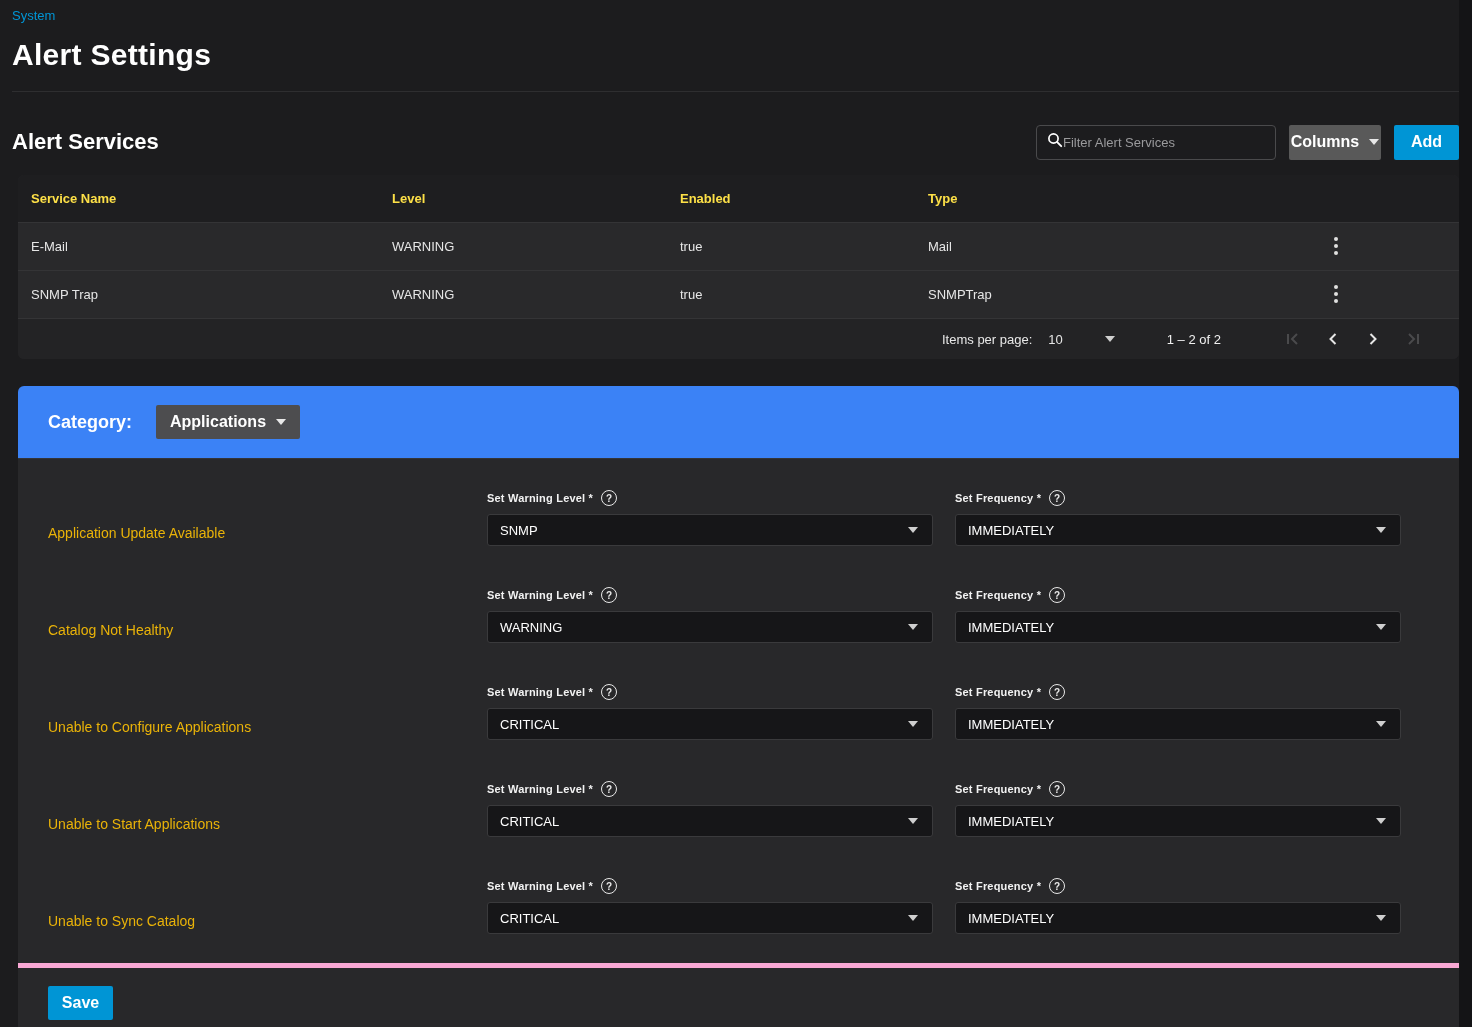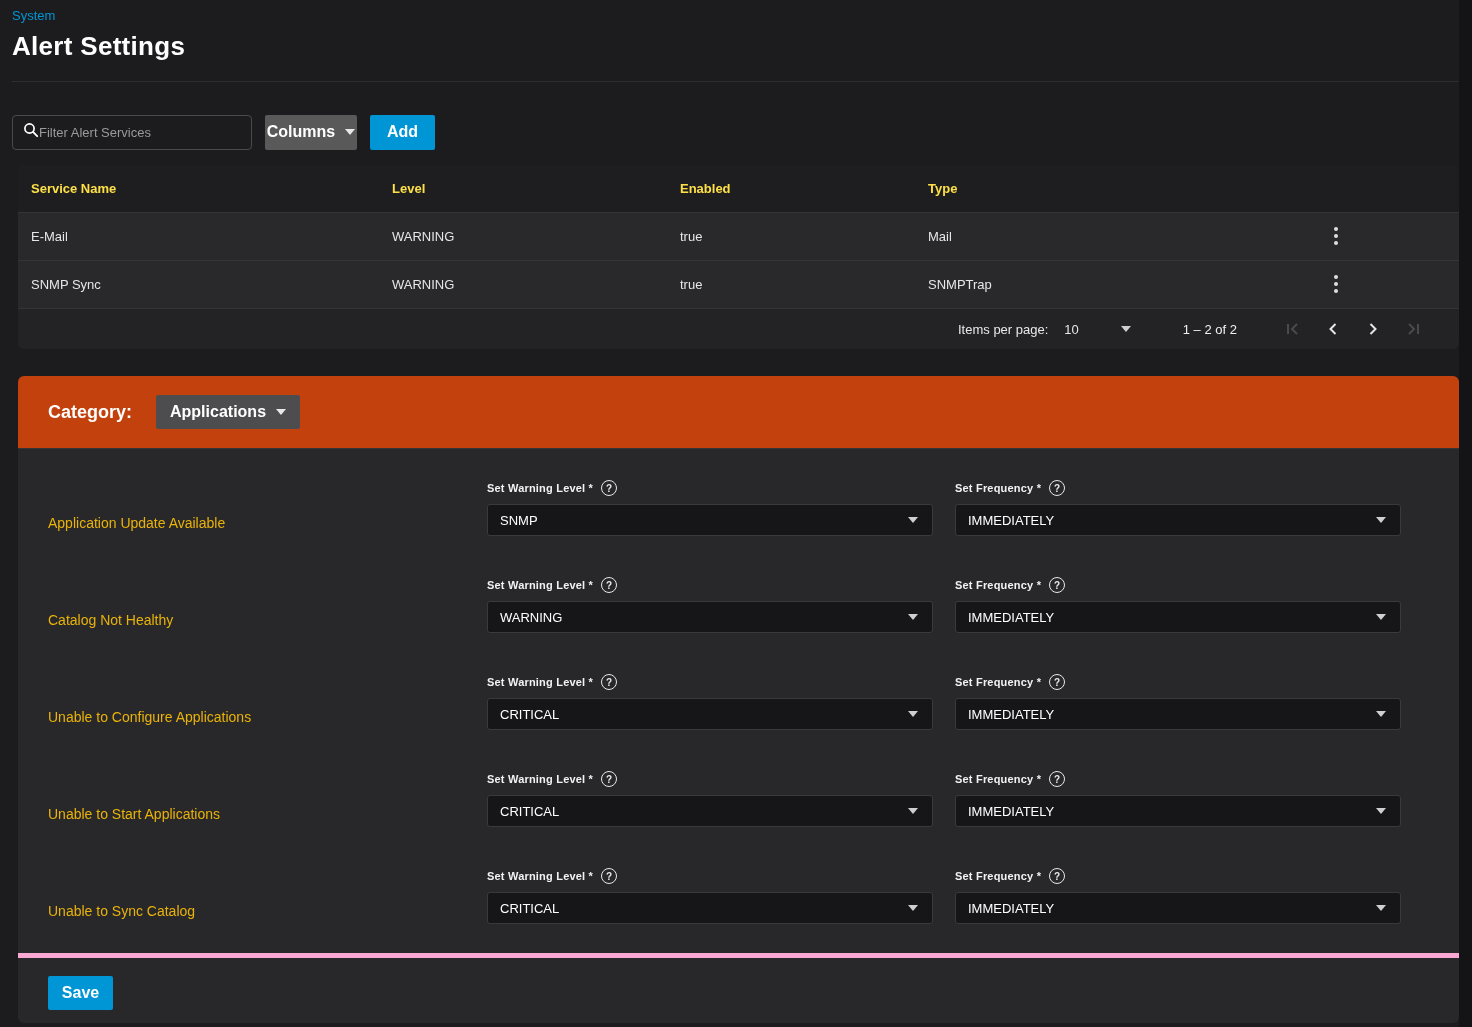--- a/index.html
+++ b/index.html
@@ -12,21 +12,21 @@
     overflow: hidden;
   }
   .content { width: 1459px; position: relative; }
 
   
   .topbar { padding: 6px 12px 0 12px; }
   .breadcrumb {
     color: #0095d5; font-size: 13px; text-decoration: none; display: inline-block;
     cursor: pointer;
   }
-  .page-title { font-size: 26px; font-weight: 700; margin-top: 7px; letter-spacing: 0.3px; }
+  .page-title { font-size: 30px; font-weight: 700; margin-top: 14px; letter-spacing: 0.3px; }
   .top-divider { border-bottom: 1px solid #2e2e30; margin: 19px 0 0 12px; width: 1447px; }
 
   
   .section-header {
     display: flex; align-items: center;
     margin: 32px 0 0 12px; width: 1447px; height: 36px;
   }
   .section-title { font-size: 22px; font-weight: 700; flex: 1; }
   .filter-box {
     width: 240px; height: 35px;
@@ -85,30 +85,30 @@
   .pagination {
     height: 41px; background: #232325; border-top: 1px solid #343436;
     display: flex; align-items: center; justify-content: flex-end;
     font-size: 13px; color: #e8e8e8; padding-right: 26px;
   }
   .ipp-label { margin-right: 16px; }
   .ipp-select {
     display: flex; align-items: center; cursor: pointer; color: #e5e5e5;
   }
   .ipp-select .caret { margin-left: 42px; }
-  .range-label { margin-left: 52px; margin-right: 36px; color: #f0f0f0; }
+  .range-label { margin-left: 52px; margin-right: 52px; color: #f0f0f0; }
   .page-nav {
     background: transparent; border: none; cursor: pointer;
     width: 40px; height: 40px; display: flex; align-items: center; justify-content: center;
   }
 
   
   .category-card { margin-top: 27px; }
   .category-header {
-    height: 72px; background: #c2410c;
+    height: 72px; background: #3b82f6;
     display: flex; align-items: center; padding-left: 30px;
   }
   .category-label { font-size: 18px; font-weight: 700; }
   .btn-category {
     height: 34px; background: #4d4d4f; margin-left: 24px;
     padding: 0 14px; gap: 10px;
   }
   .form-rows { border-top: 1px solid #343436; }
   .form-row { display: flex; height: 97px; }
   .alert-name {
@@ -146,20 +146,21 @@
 
 <div class="content">
 
   <div class="topbar">
     <a class="breadcrumb">System</a>
     <div class="page-title">Alert Settings</div>
   </div>
   <div class="top-divider"></div>
 
   <div class="section-header">
+    <div class="section-title">Alert Services</div>
 
     <div class="filter-box">
       <span class="icon-svg">
         <svg width="16" height="16" viewBox="0 0 16 16">
           <circle cx="6.5" cy="6.5" r="4.6" fill="none" stroke="#ffffff" stroke-width="1.7"></circle>
           <line x1="10.2" y1="10.2" x2="14.2" y2="14.2" stroke="#ffffff" stroke-width="1.9" stroke-linecap="round"></line>
         </svg>
       </span>
       <input type="text" placeholder="Filter Alert Services" style="">
     </div>
@@ -204,21 +205,21 @@
           <td>Mail</td>
           <td>
             <button class="kebab">
               <span class="dot"></span>
               <span class="dot"></span>
               <span class="dot"></span>
             </button>
           </td>
         </tr>
         <tr>
-          <td>SNMP Sync</td>
+          <td>SNMP Trap</td>
           <td>WARNING</td>
           <td>true</td>
           <td>SNMPTrap</td>
           <td>
             <button class="kebab">
               <span class="dot"></span>
               <span class="dot"></span>
               <span class="dot"></span>
             </button>
           </td>

